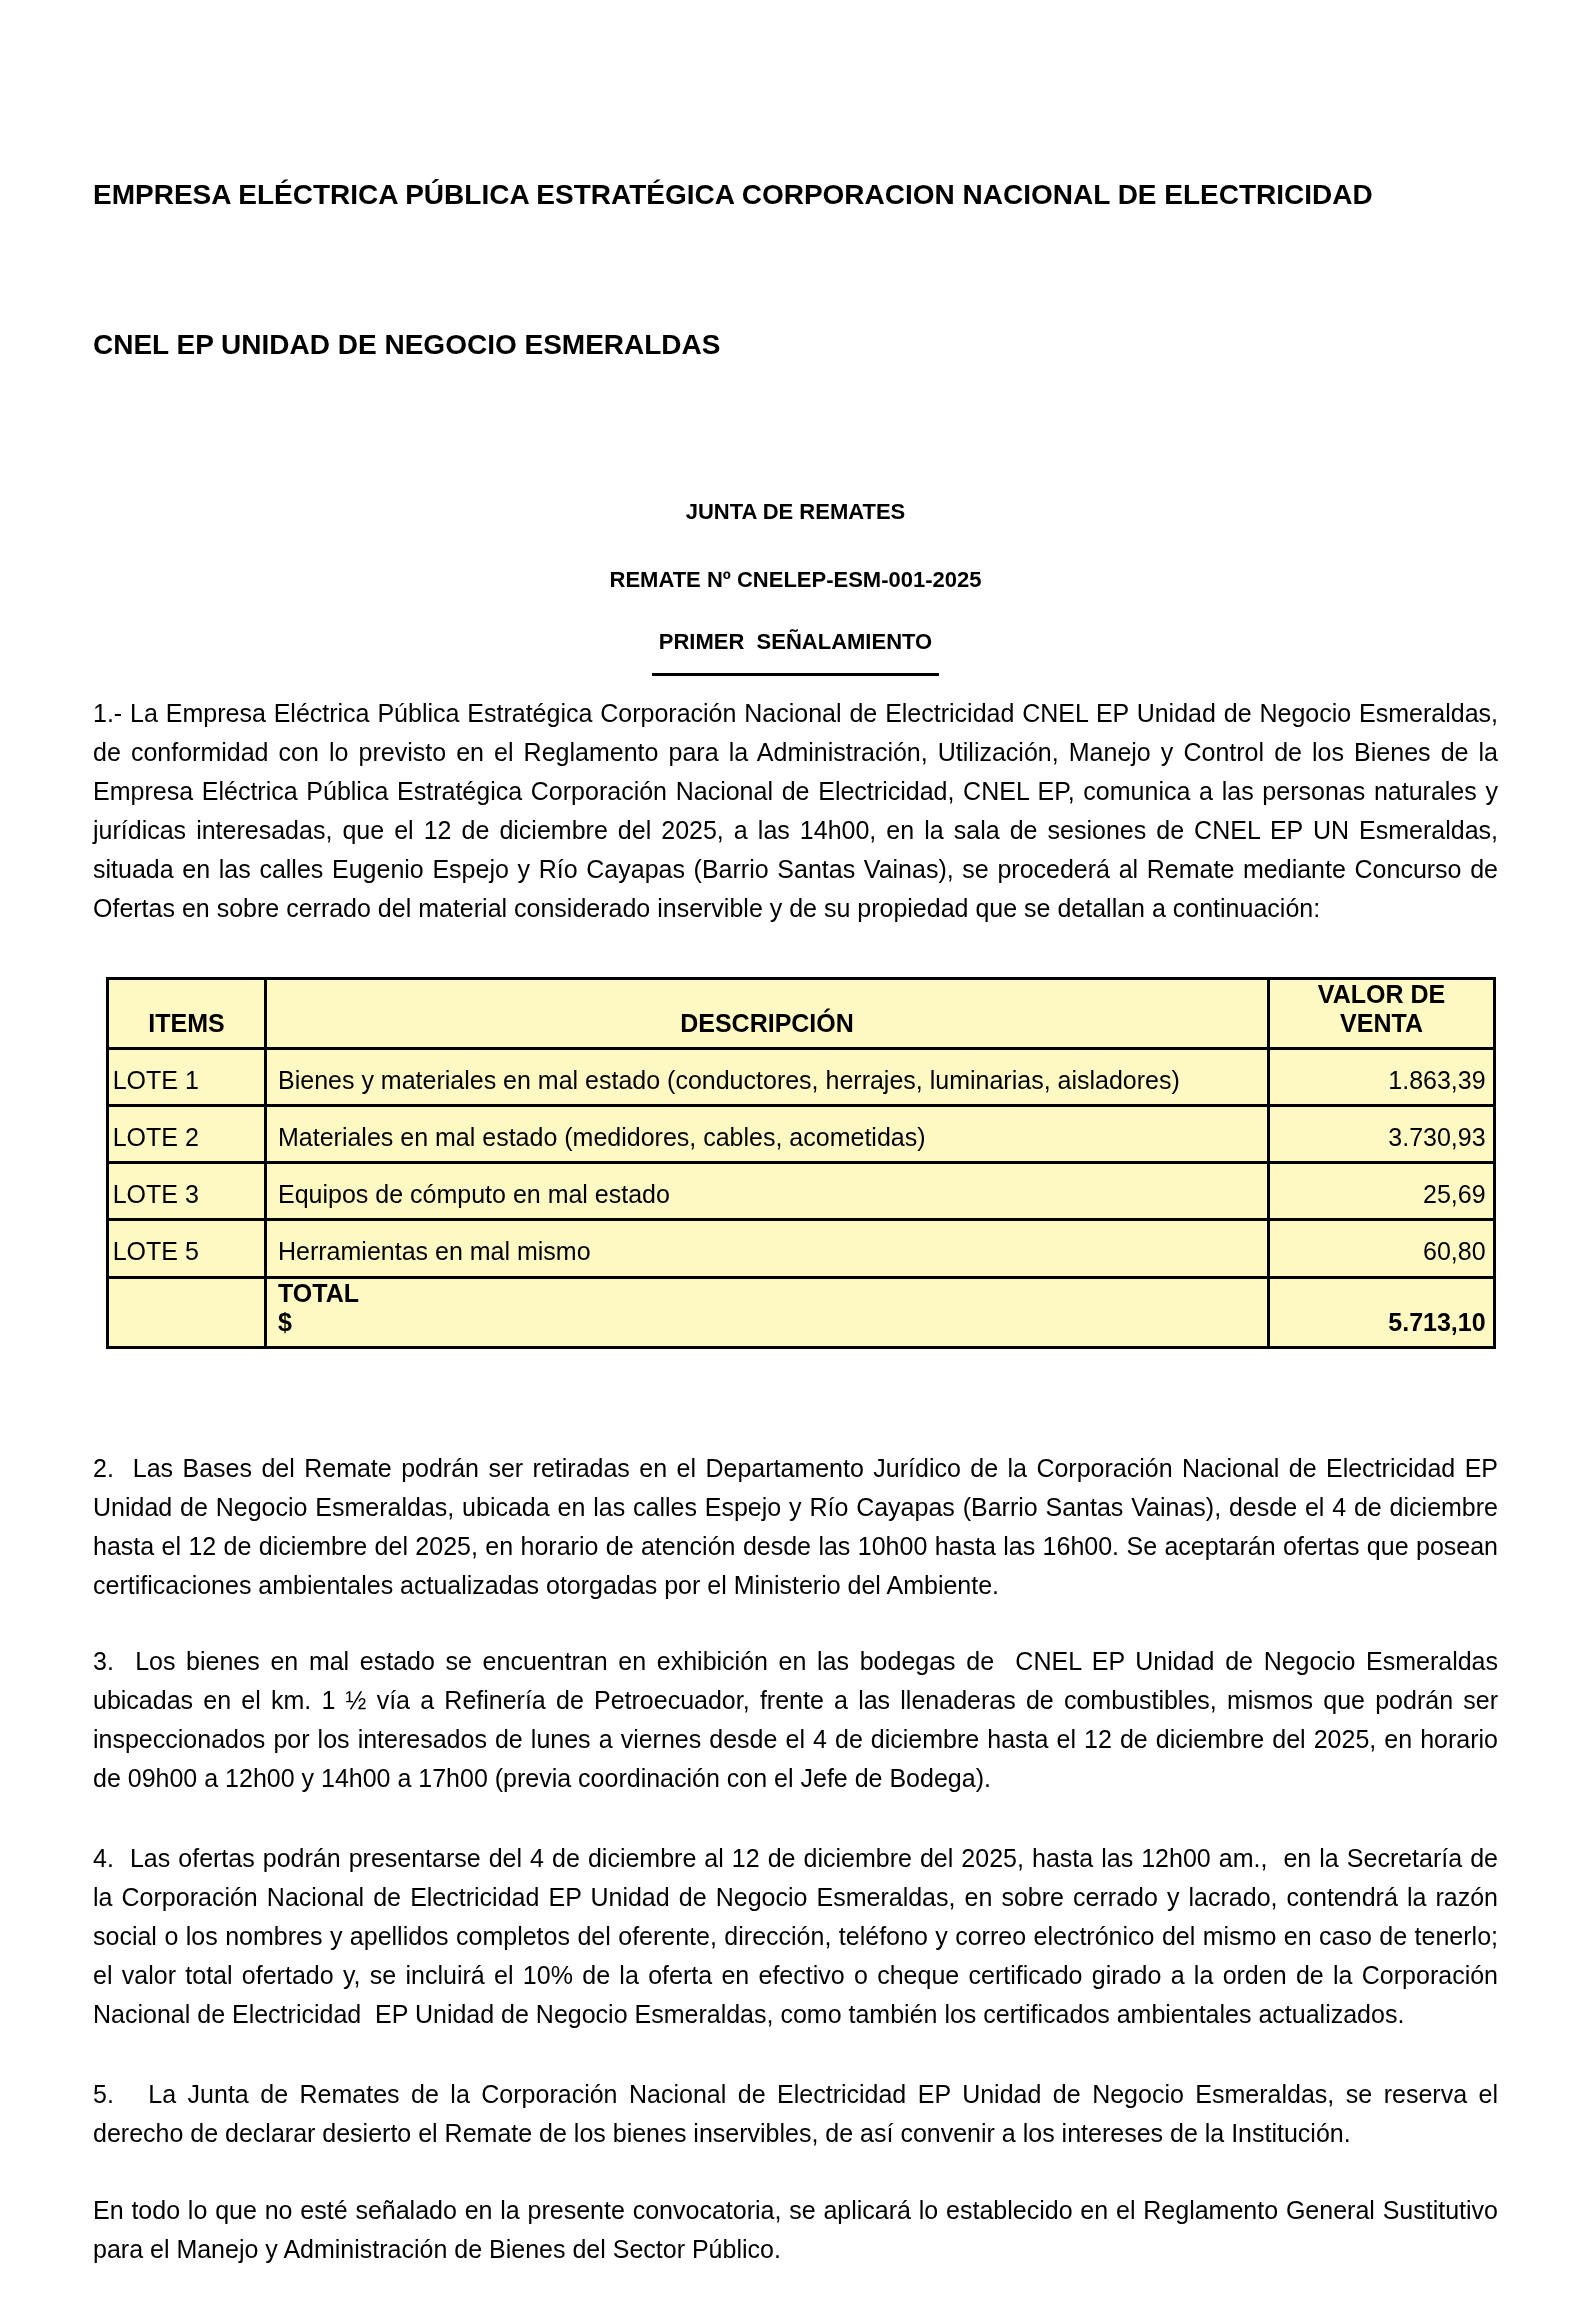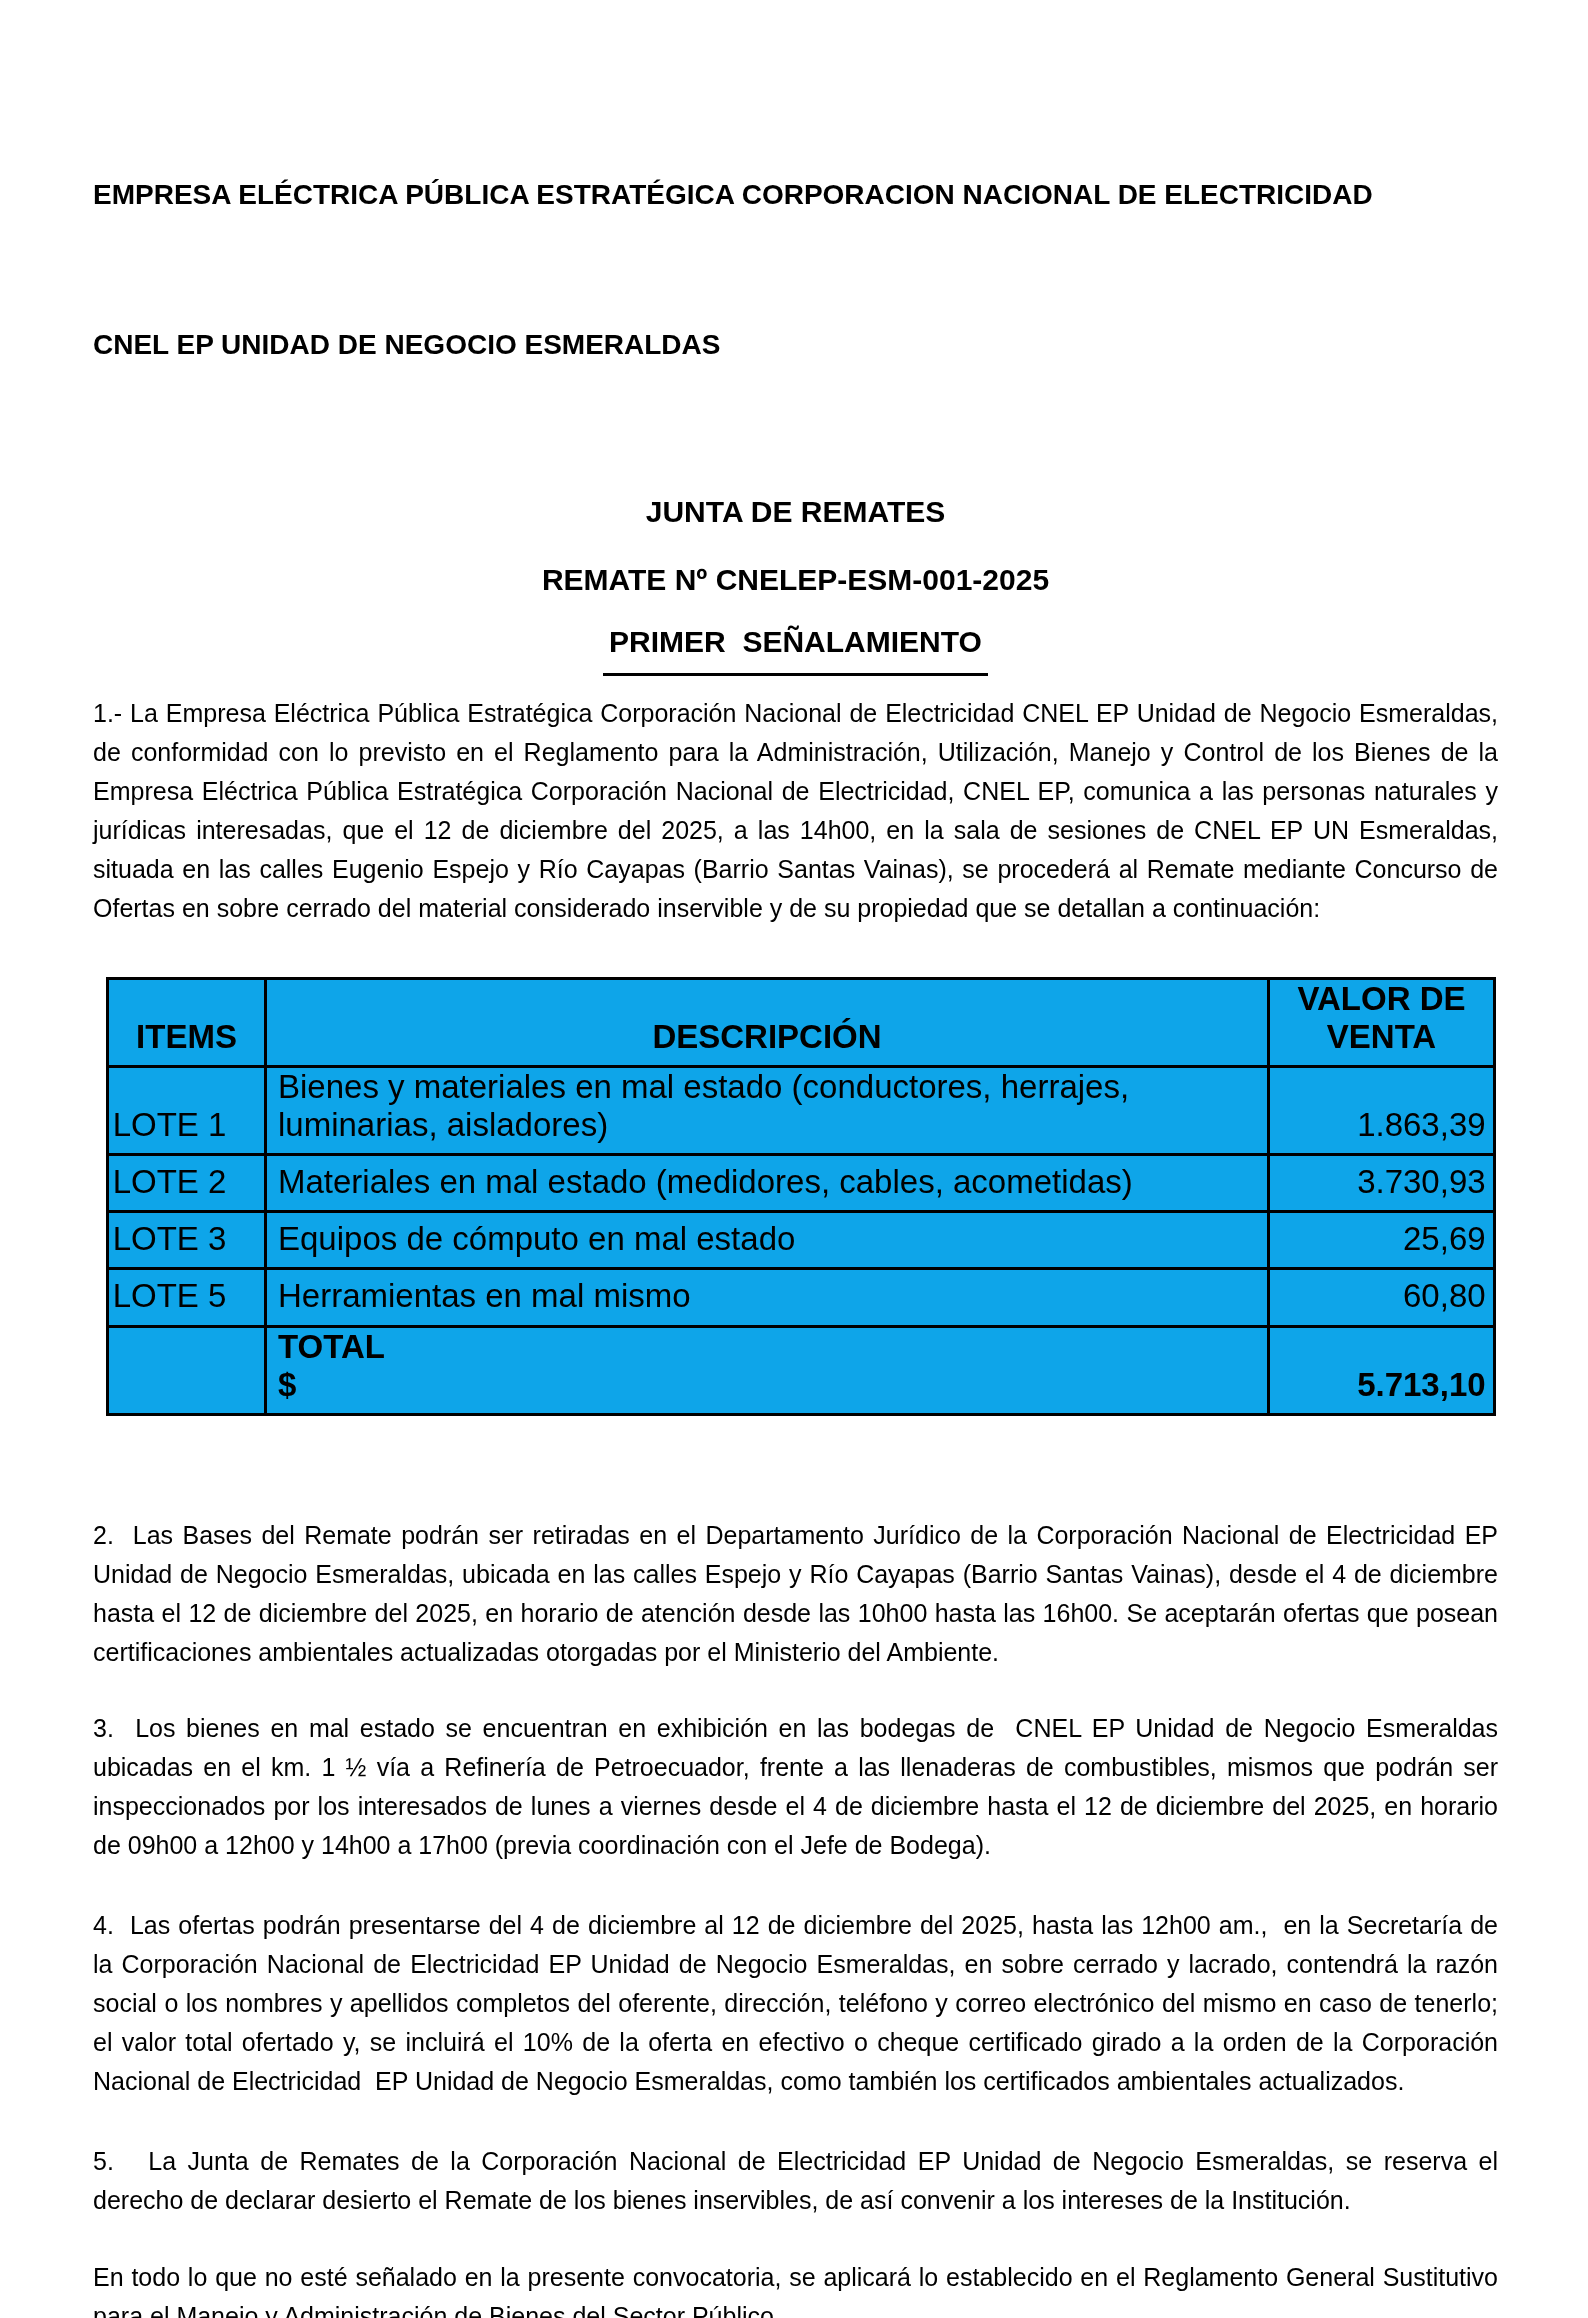--- a/index.html
+++ b/index.html
@@ -18,21 +18,21 @@
     padding: 70px 91px 56px 93px;
   }
   .title-block {
     font-size: 28px;
     line-height: 50px;
     font-weight: bold;
     text-align: left;
     white-space: pre-wrap;
   }
   .heading {
-    font-size: 30px;
+    font-size: 22px;
     line-height: 50px;
     font-weight: bold;
     text-align: center;
     white-space: pre-wrap;
   }
   .heading-junta    { margin-top: 16.7px; }
   .heading-remate   { margin-top: 18px; }
   .heading-senal    { margin-top: 12.5px; }
   .underlined {
     display: inline-block;
@@ -53,23 +53,23 @@
   .p5      { margin-top: 41px; }
   .closing { margin-top: 38px; }
   table.lots {
     border-collapse: collapse;
     table-layout: fixed;
     width: 1387px;
     margin: 49px 0 0 13px;
   }
   table.lots th, table.lots td {
     border: 3.2px solid #000;
-    font-size: 33px;
+    font-size: 25px;
     vertical-align: bottom;
-    background: #0ea5e9;
+    background: #fef9c3;
     overflow: hidden;
     margin-top: 36px;
   }
   table.lots th {
     font-weight: bold;
     text-align: center;
     height: 43px;
     padding: 0 3.7px 8.3px 3.7px;
   }
   td.cell-item {

